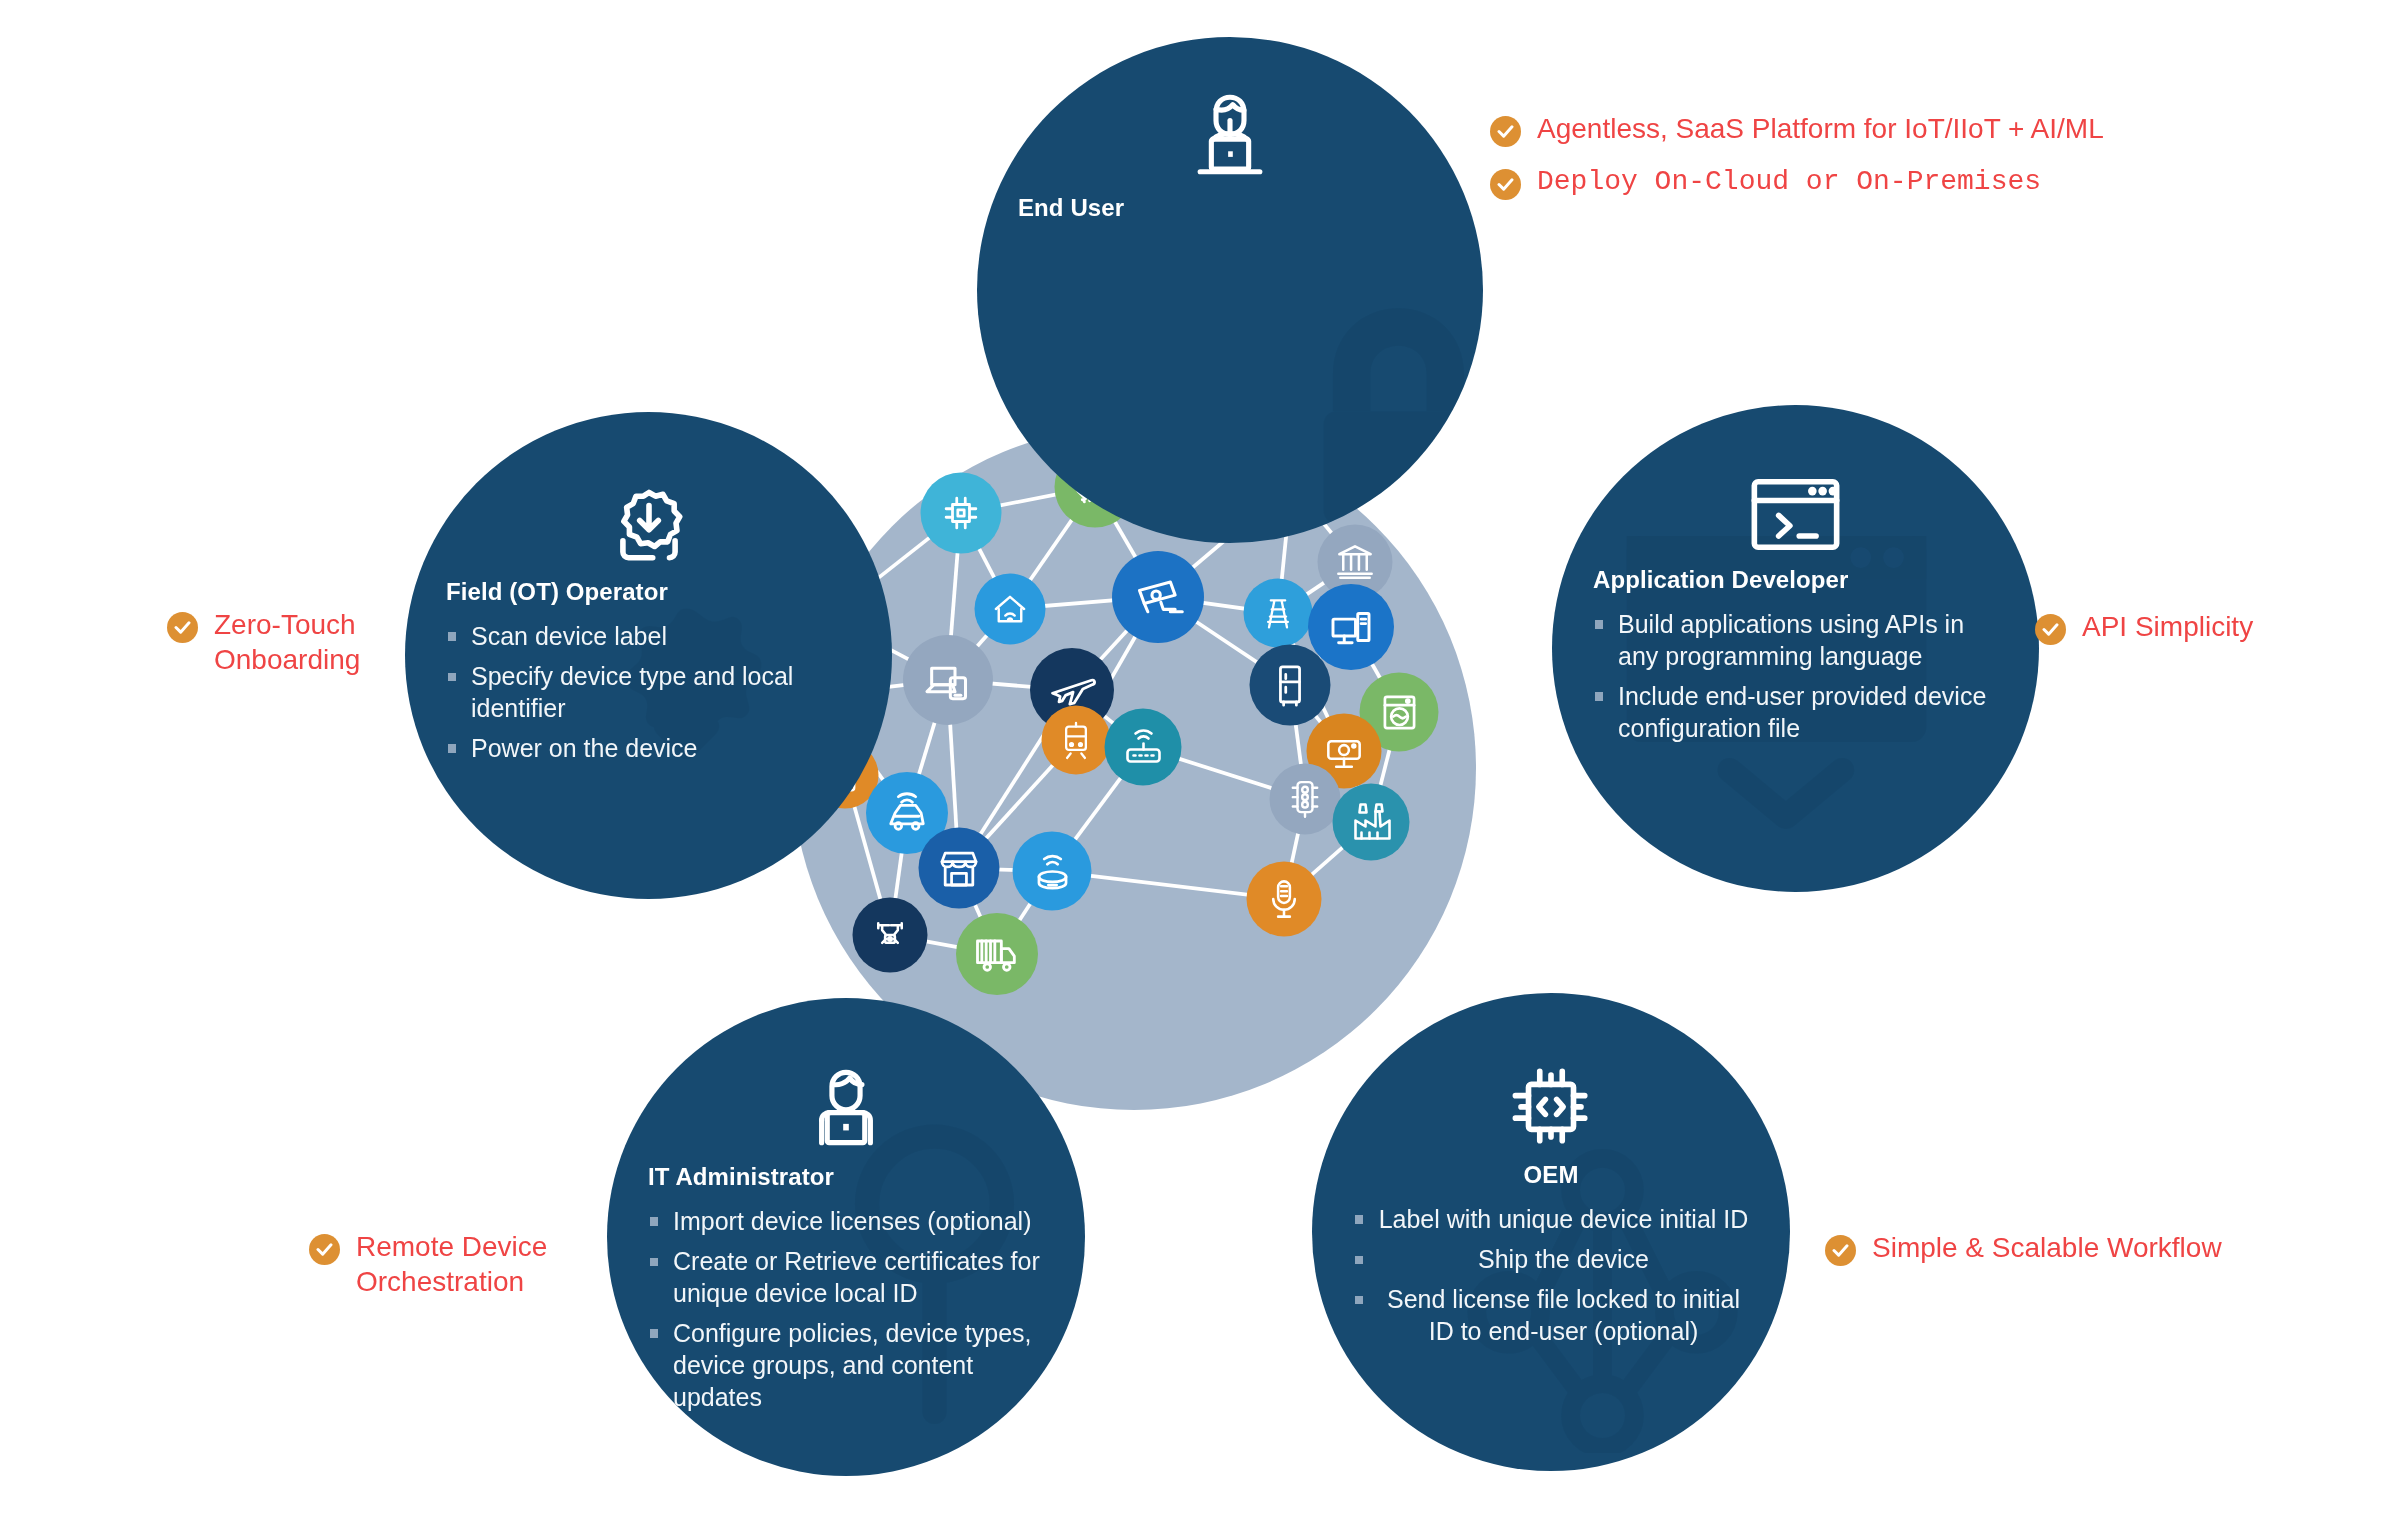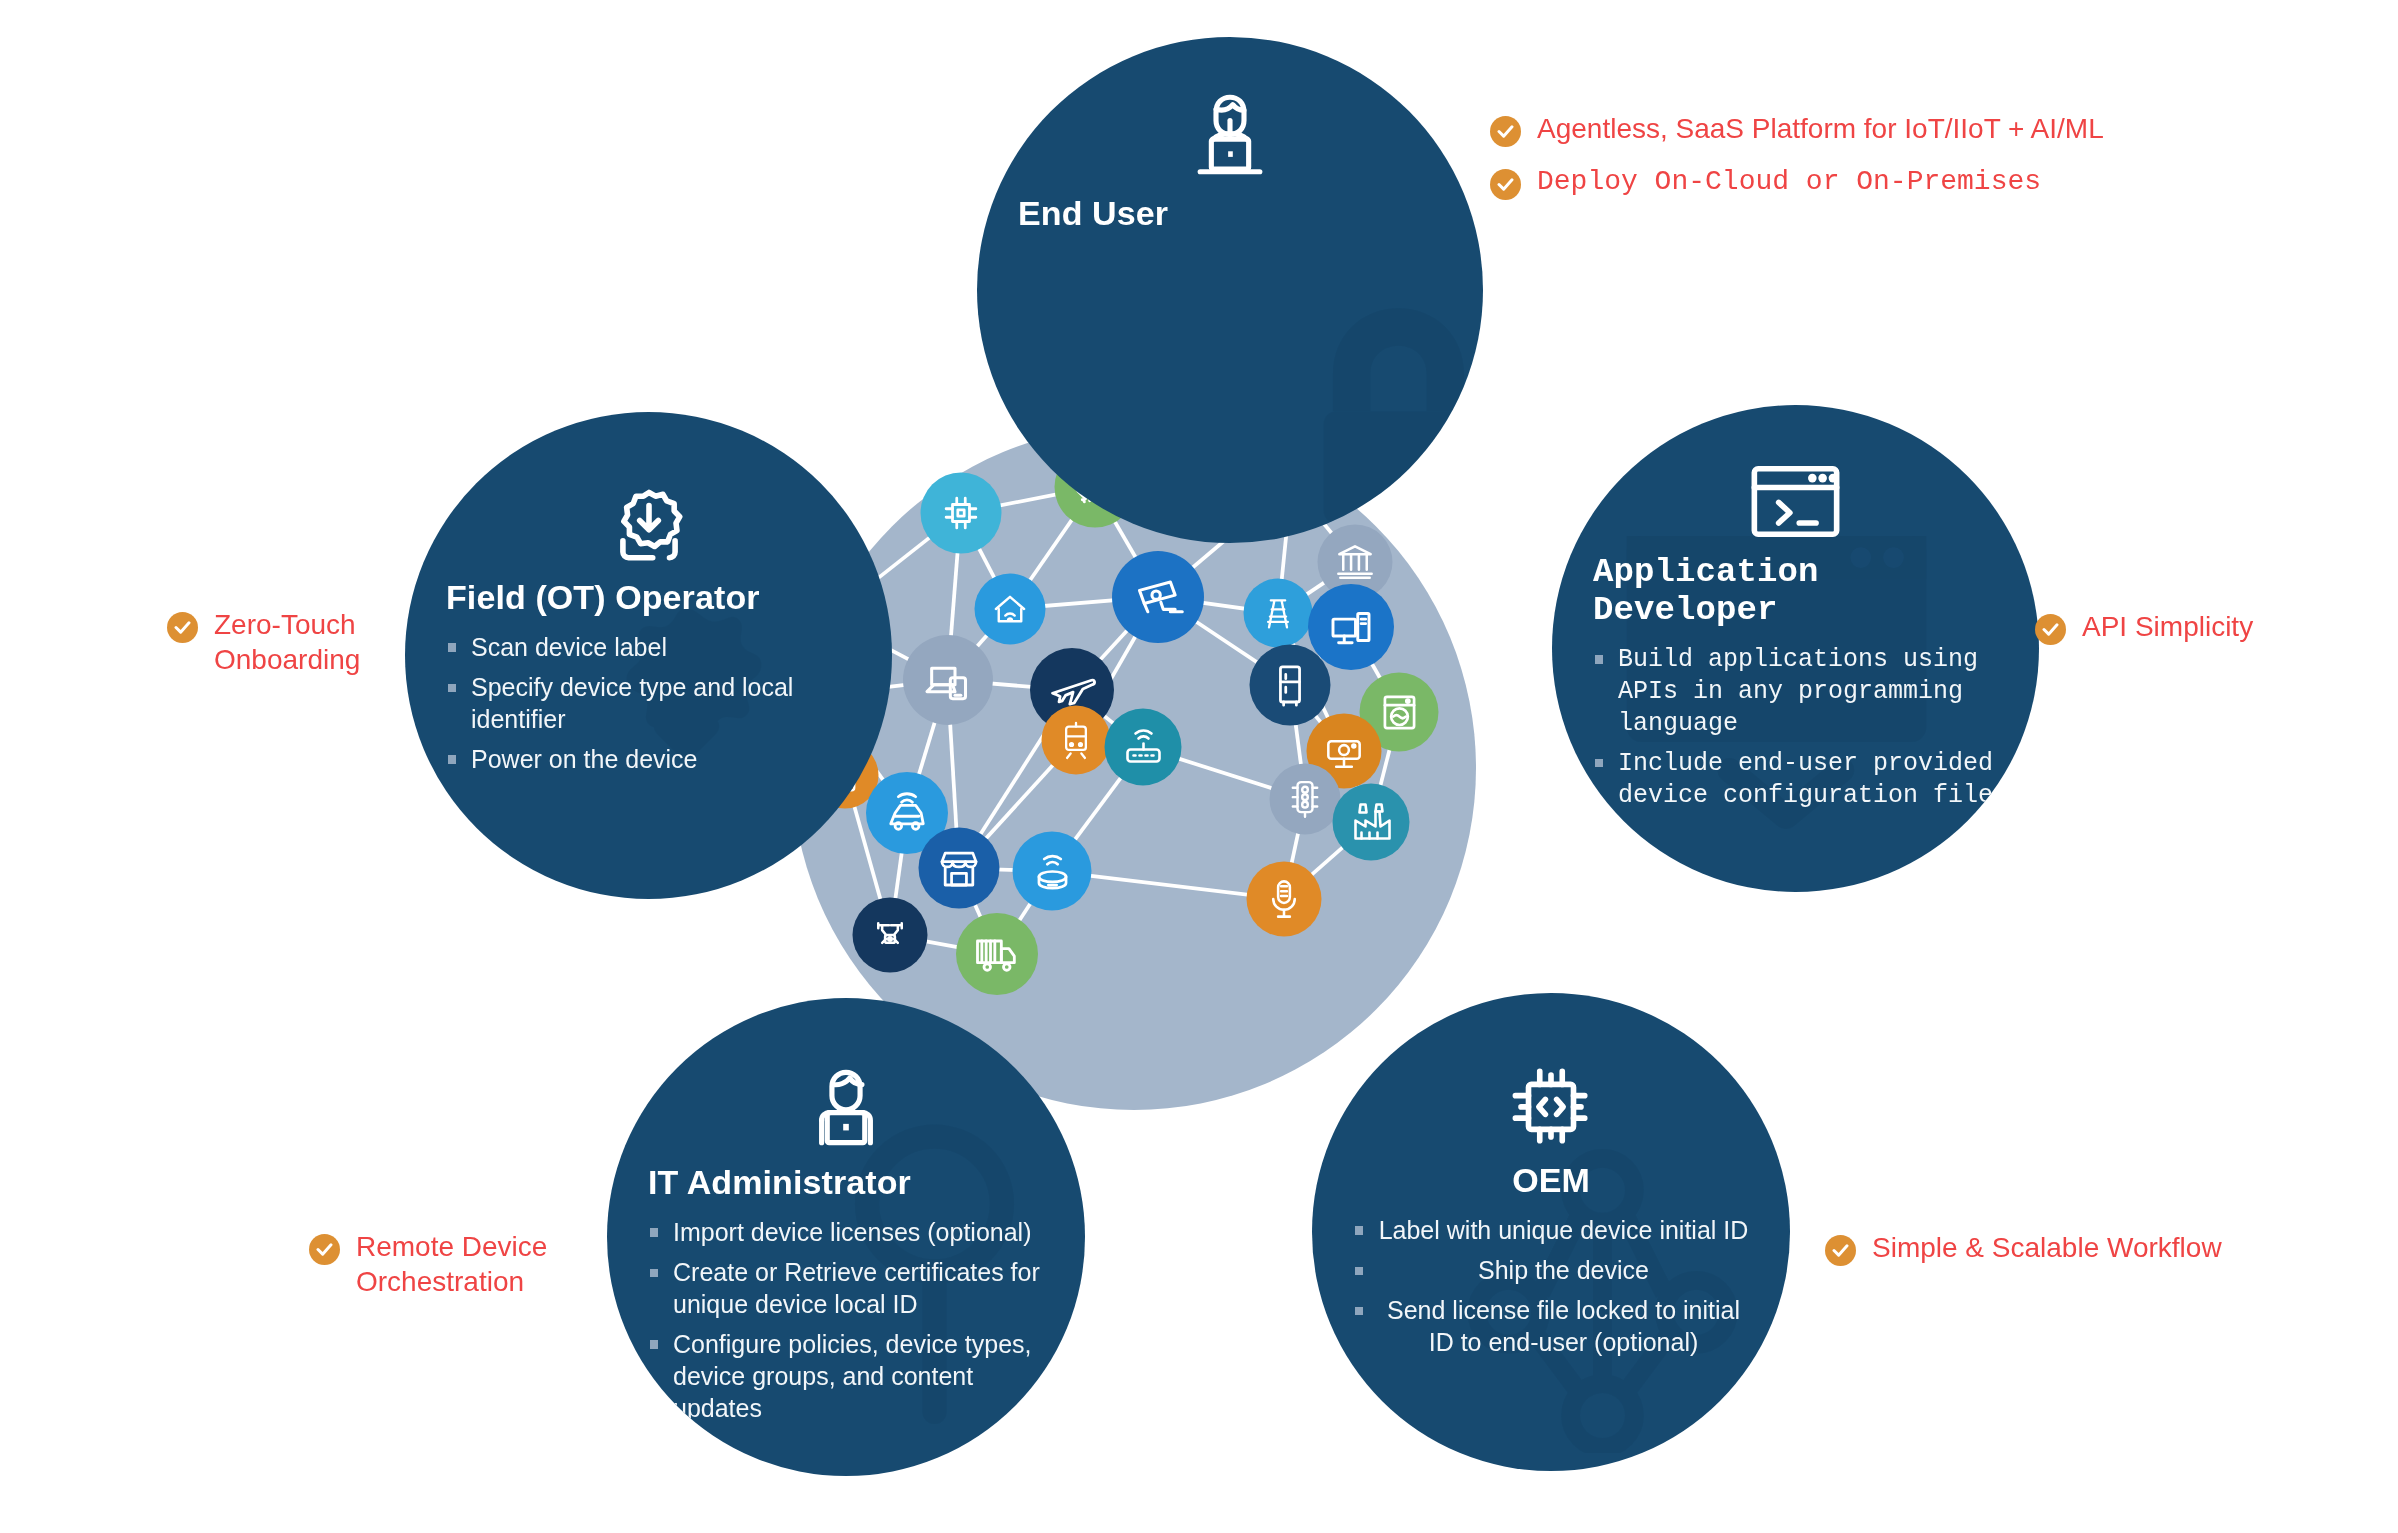--- a/index.html
+++ b/index.html
@@ -37,21 +37,21 @@
     color: #ffffff;
     overflow: hidden;
   }
   .role-inner {
     position: absolute;
     left: 0; right: 0;
     padding: 0 41px;
   }
   .role-icon { display: flex; justify-content: center; margin-bottom: 11.2px; }
   .role-title {
-    font-size: 34px; font-weight: bold; letter-spacing: 0.1px;
+    font-size: 24px; font-weight: bold; letter-spacing: 0.1px;
     margin-bottom: 15px;
   }
   .role ul { list-style: none; }
   .role li {
     position: relative;
     font-size: 25px;
     line-height: 1.27;
     padding-left: 25px;
     margin-bottom: 8.4px;
     color: #f2f6f9;
@@ -459,21 +459,21 @@
   </div>
 
   <div class="role" style="left:1552px; top:405px; width:487px; height:487px;">
     <svg class="role-watermark" style="left:56px; top:112px;" width="337" height="319" viewBox="0 0 360 340">
       <rect x="20" y="20" width="320" height="220" rx="16" fill="#0b3351"></rect>
       <rect x="20" y="20" width="320" height="46" fill="#0a2e49"></rect>
       <circle cx="270" cy="43" r="11" fill="#1a4b76"></circle>
         <circle cx="305" cy="43" r="11" fill="#1a4b76"></circle>
       <path d="M130 270l60 50 60-50" fill="none" stroke="#0b3351" stroke-width="26" stroke-linecap="round" stroke-linejoin="round"></path>
     </svg>
-    <div class="role-inner" style="top:56px;font-family:Liberation Mono, monospace;">
+    <div class="role-inner" style="top:69px;">
       <div class="role-icon">
         <svg width="101" height="81" viewBox="0 0 108 86">
           <g fill="none" stroke="#fff" stroke-width="6" stroke-linejoin="round" stroke-linecap="round">
             <rect x="10" y="8" width="88" height="70" rx="4"></rect>
             <path d="M10 28h88"></path>
             <path d="M36 44l12 11-12 11"></path>
             <path d="M58 66h18"></path>
           </g>
           <circle cx="72" cy="18" r="4.6" fill="#fff"></circle>
           <circle cx="83" cy="18" r="4.6" fill="#fff"></circle>

